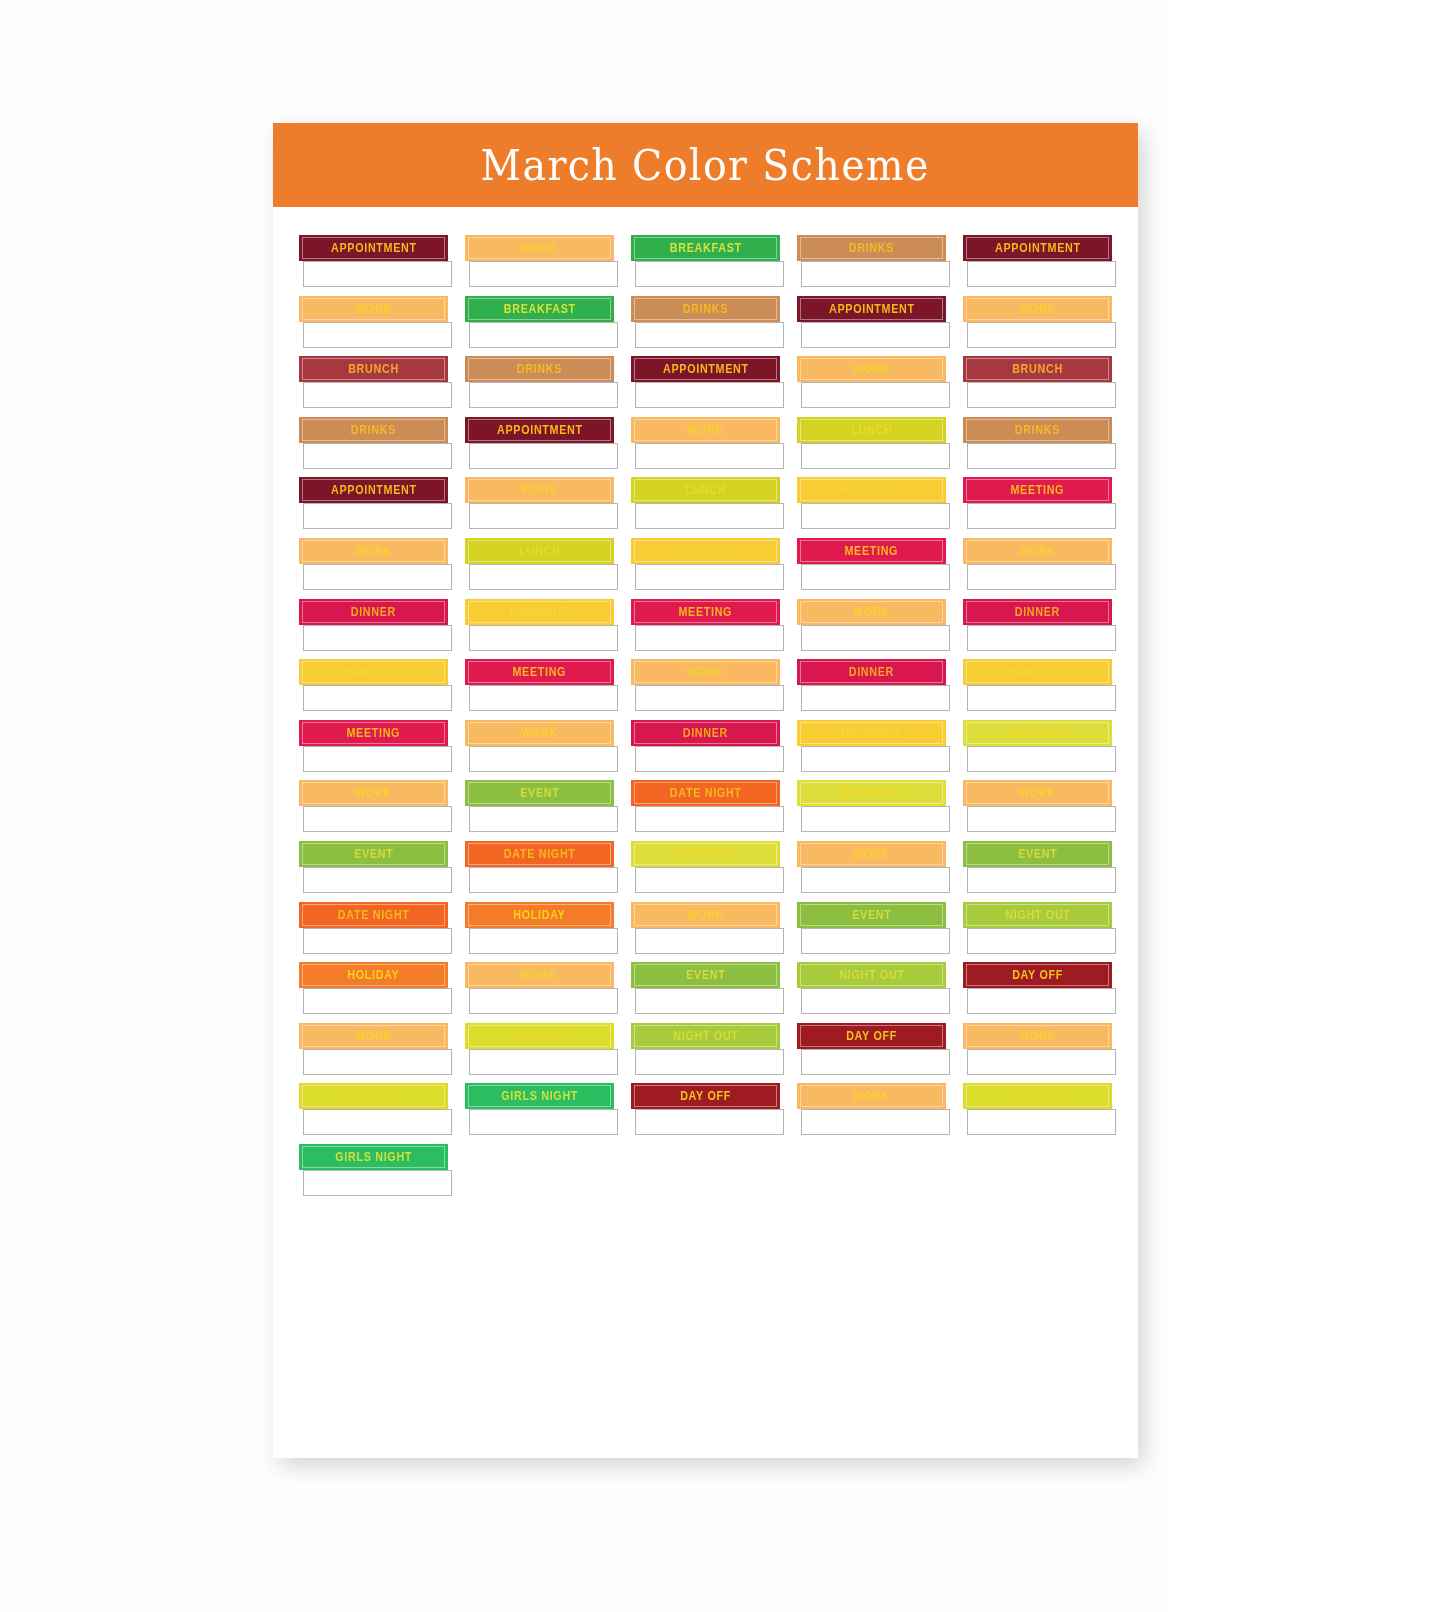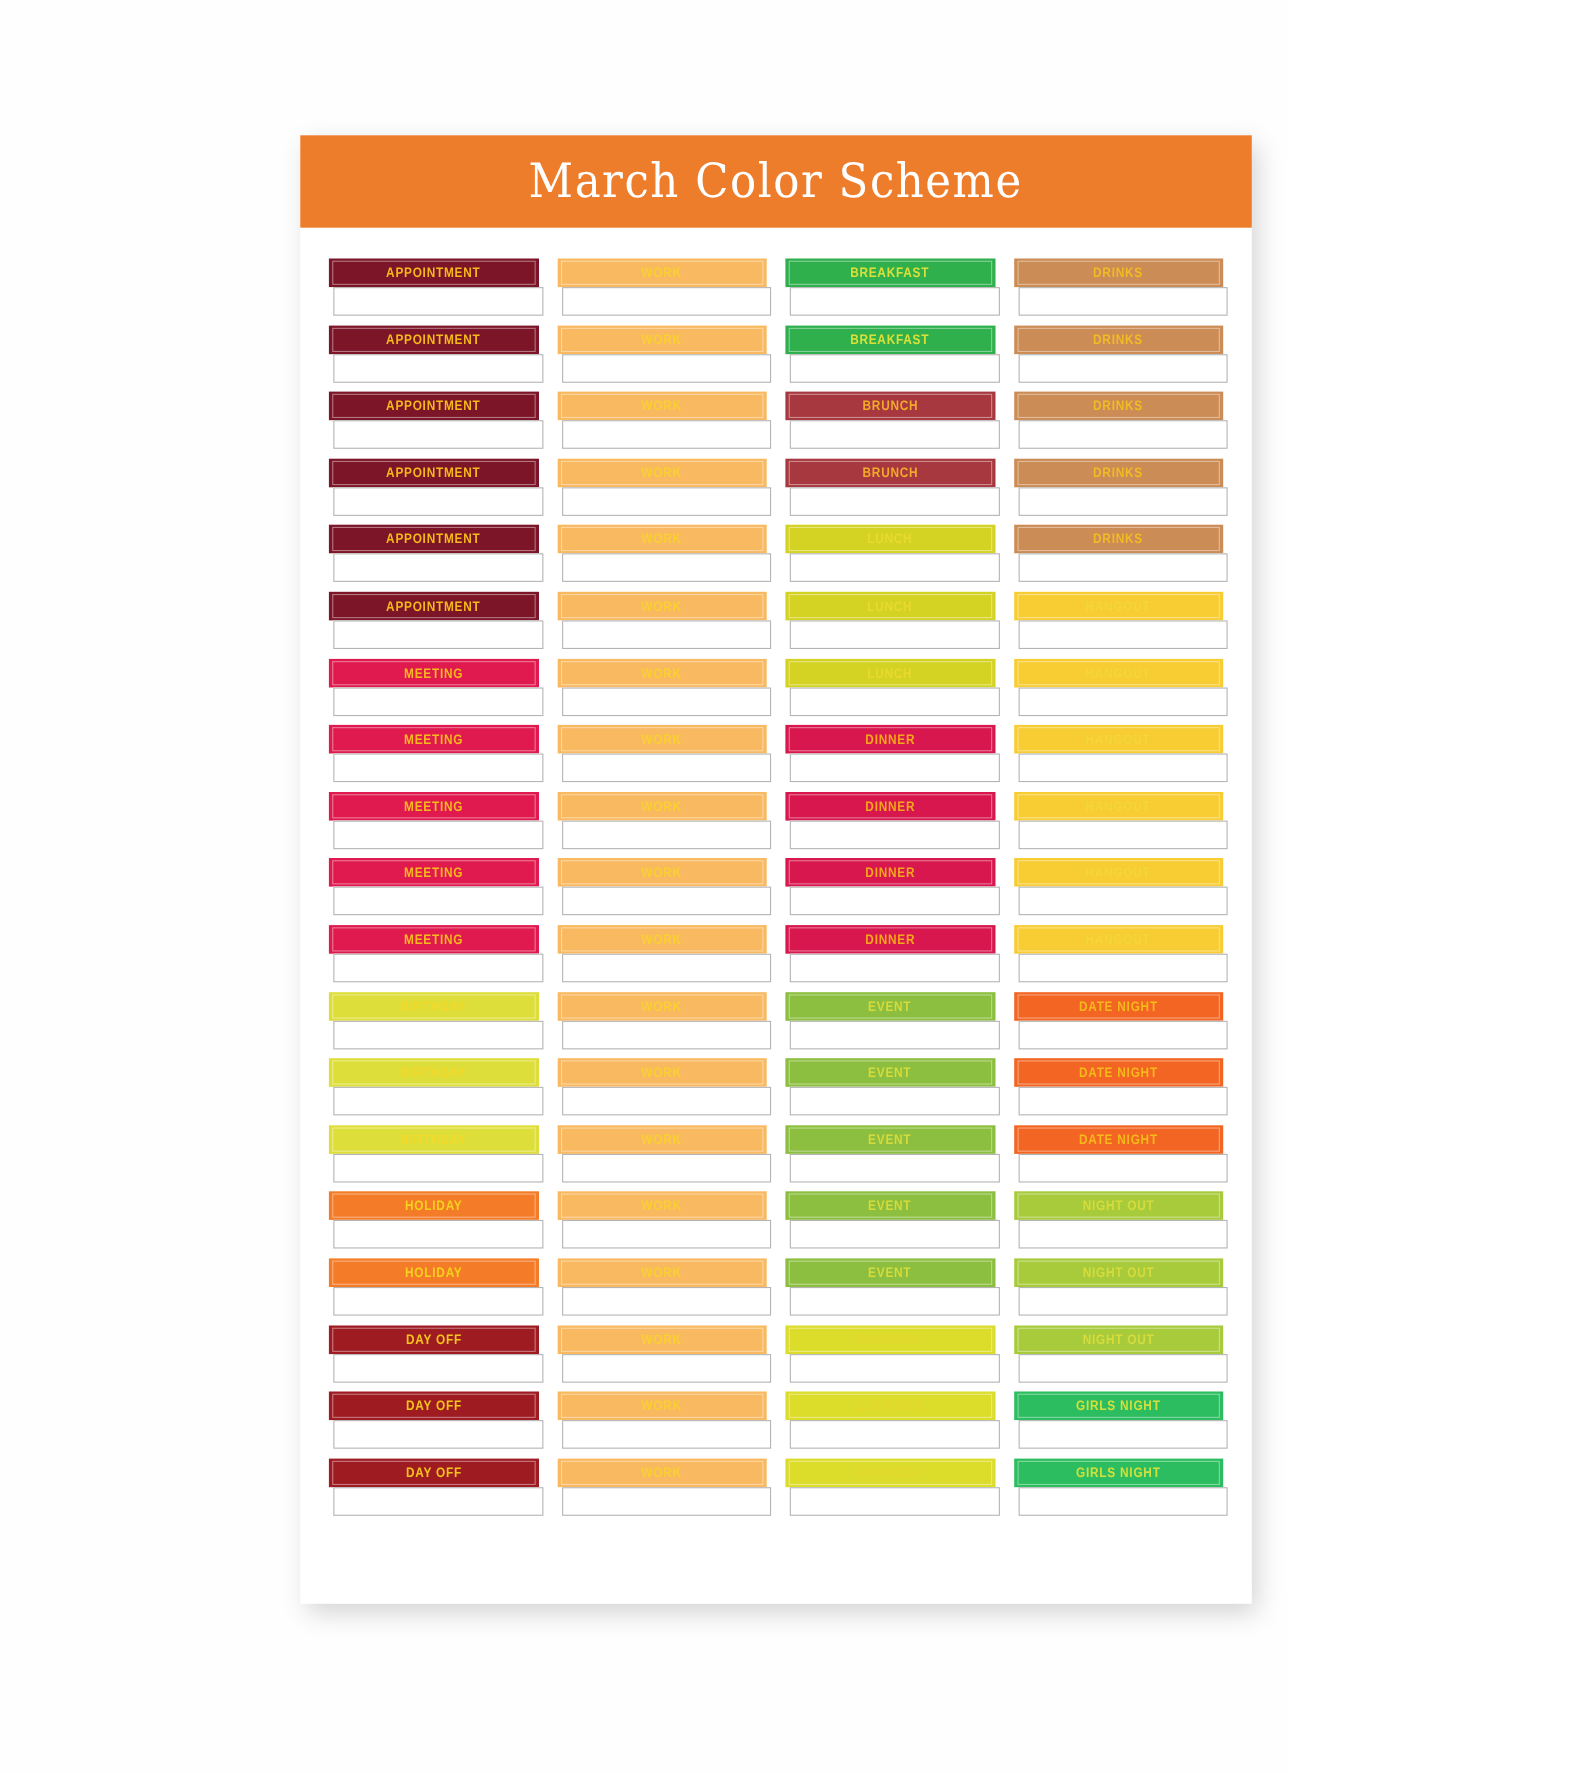--- a/index.html
+++ b/index.html
@@ -30,21 +30,21 @@
     font-family:"DejaVu Serif", serif;
     font-size:43px;
     letter-spacing:1.5px;
     color:#ffffff;
     font-weight:400;
     transform:scaleX(0.92);
   }
   .grid{
     padding:28px 26px 20px 26px;
     display:grid;
-    grid-template-columns:repeat(4, 1fr);
+    grid-template-columns:repeat(5, 1fr);
     column-gap:17px;
     row-gap:0px;
   }
   .cell{
     height:60.6px;
     position:relative;
   }
   .sticker{
     position:relative;
     width:100%;

